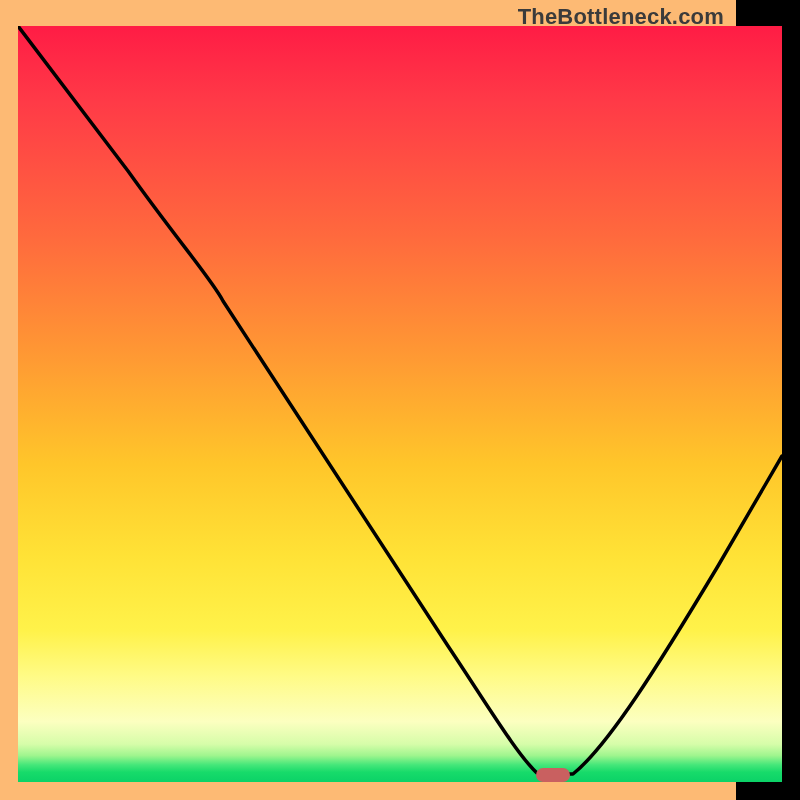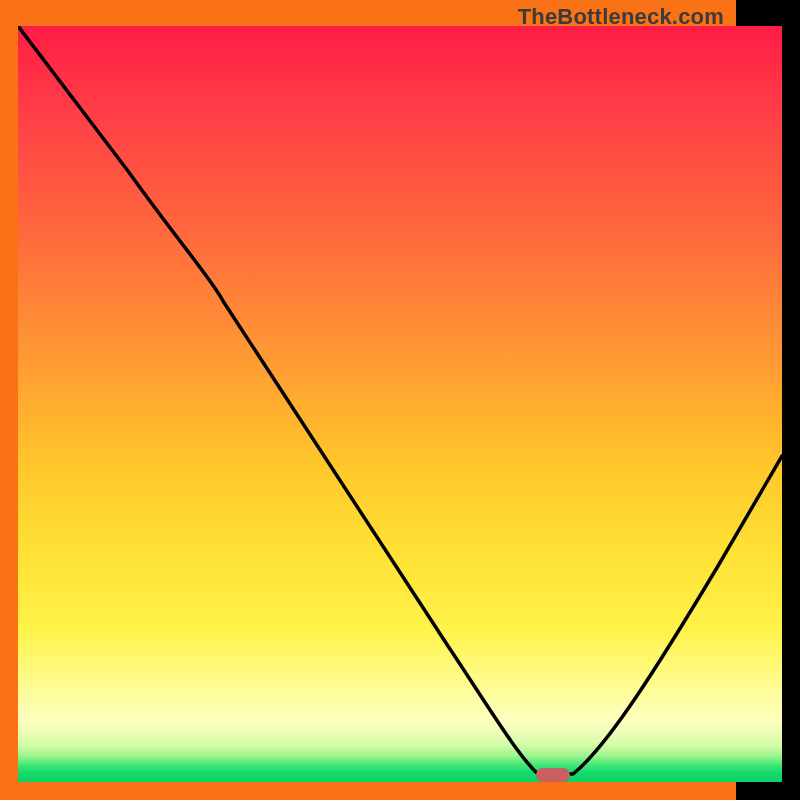--- a/index.html
+++ b/index.html
@@ -8,21 +8,21 @@
     width: 800px;
     height: 800px;
     background: #000;
     overflow: hidden;
     font-family: Arial, Helvetica, sans-serif;
   }
   .stage {
     position: relative;
     width: 736px;
     height: 800px;
-    background: #f97316;
+    background: #fdba74;
   }
   .watermark {
     position: absolute;
     top: 4px;
     right: 12px;
     color: #3b3b3b;
     font-size: 22px;
     font-weight: 600;
     letter-spacing: 0.2px;
     z-index: 5;

